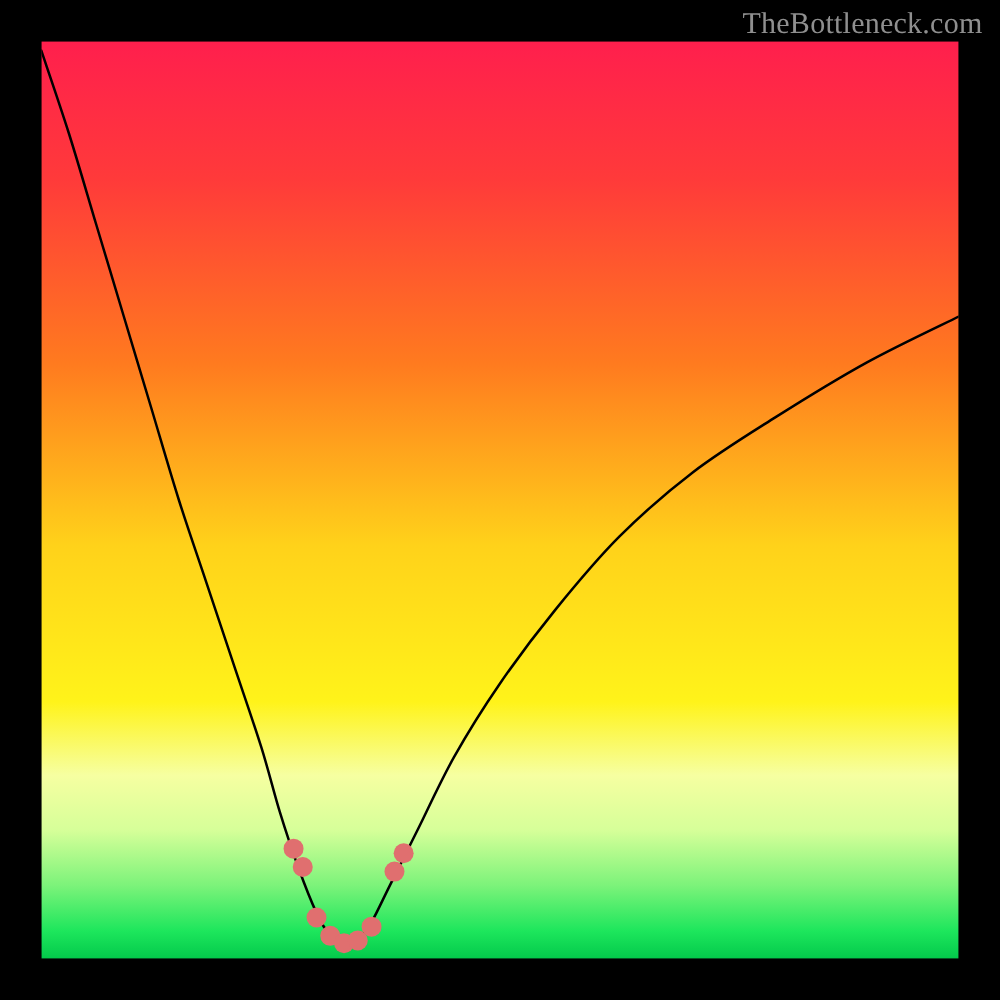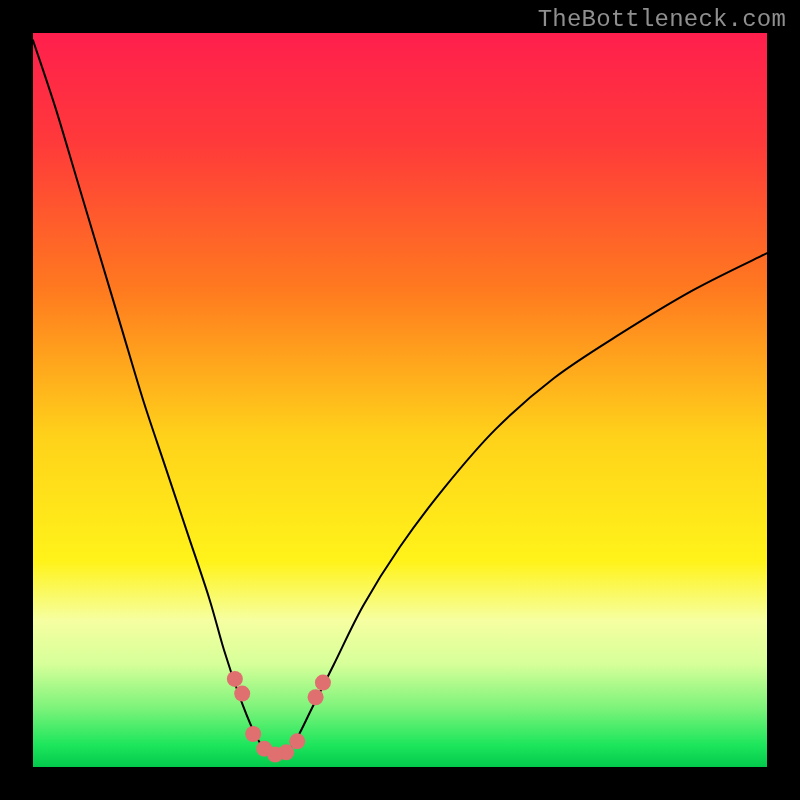--- a/index.html
+++ b/index.html
@@ -23,21 +23,21 @@
     left: 33px;
     top: 33px;
     width: 734px;
     height: 734px;
     overflow: hidden;
   }
   .watermark {
     position: absolute;
     top: 6px;
     right: 14px;
-    font-family: Liberation Mono, monospace;
+    font-family: Liberation Serif, serif;
     font-size: 24px;
     color: #8f8f8f;
     letter-spacing: 0.2px;
   }
   svg { display: block; }
 </style>
 </head>
 <body>
 
 <div class="frame">

